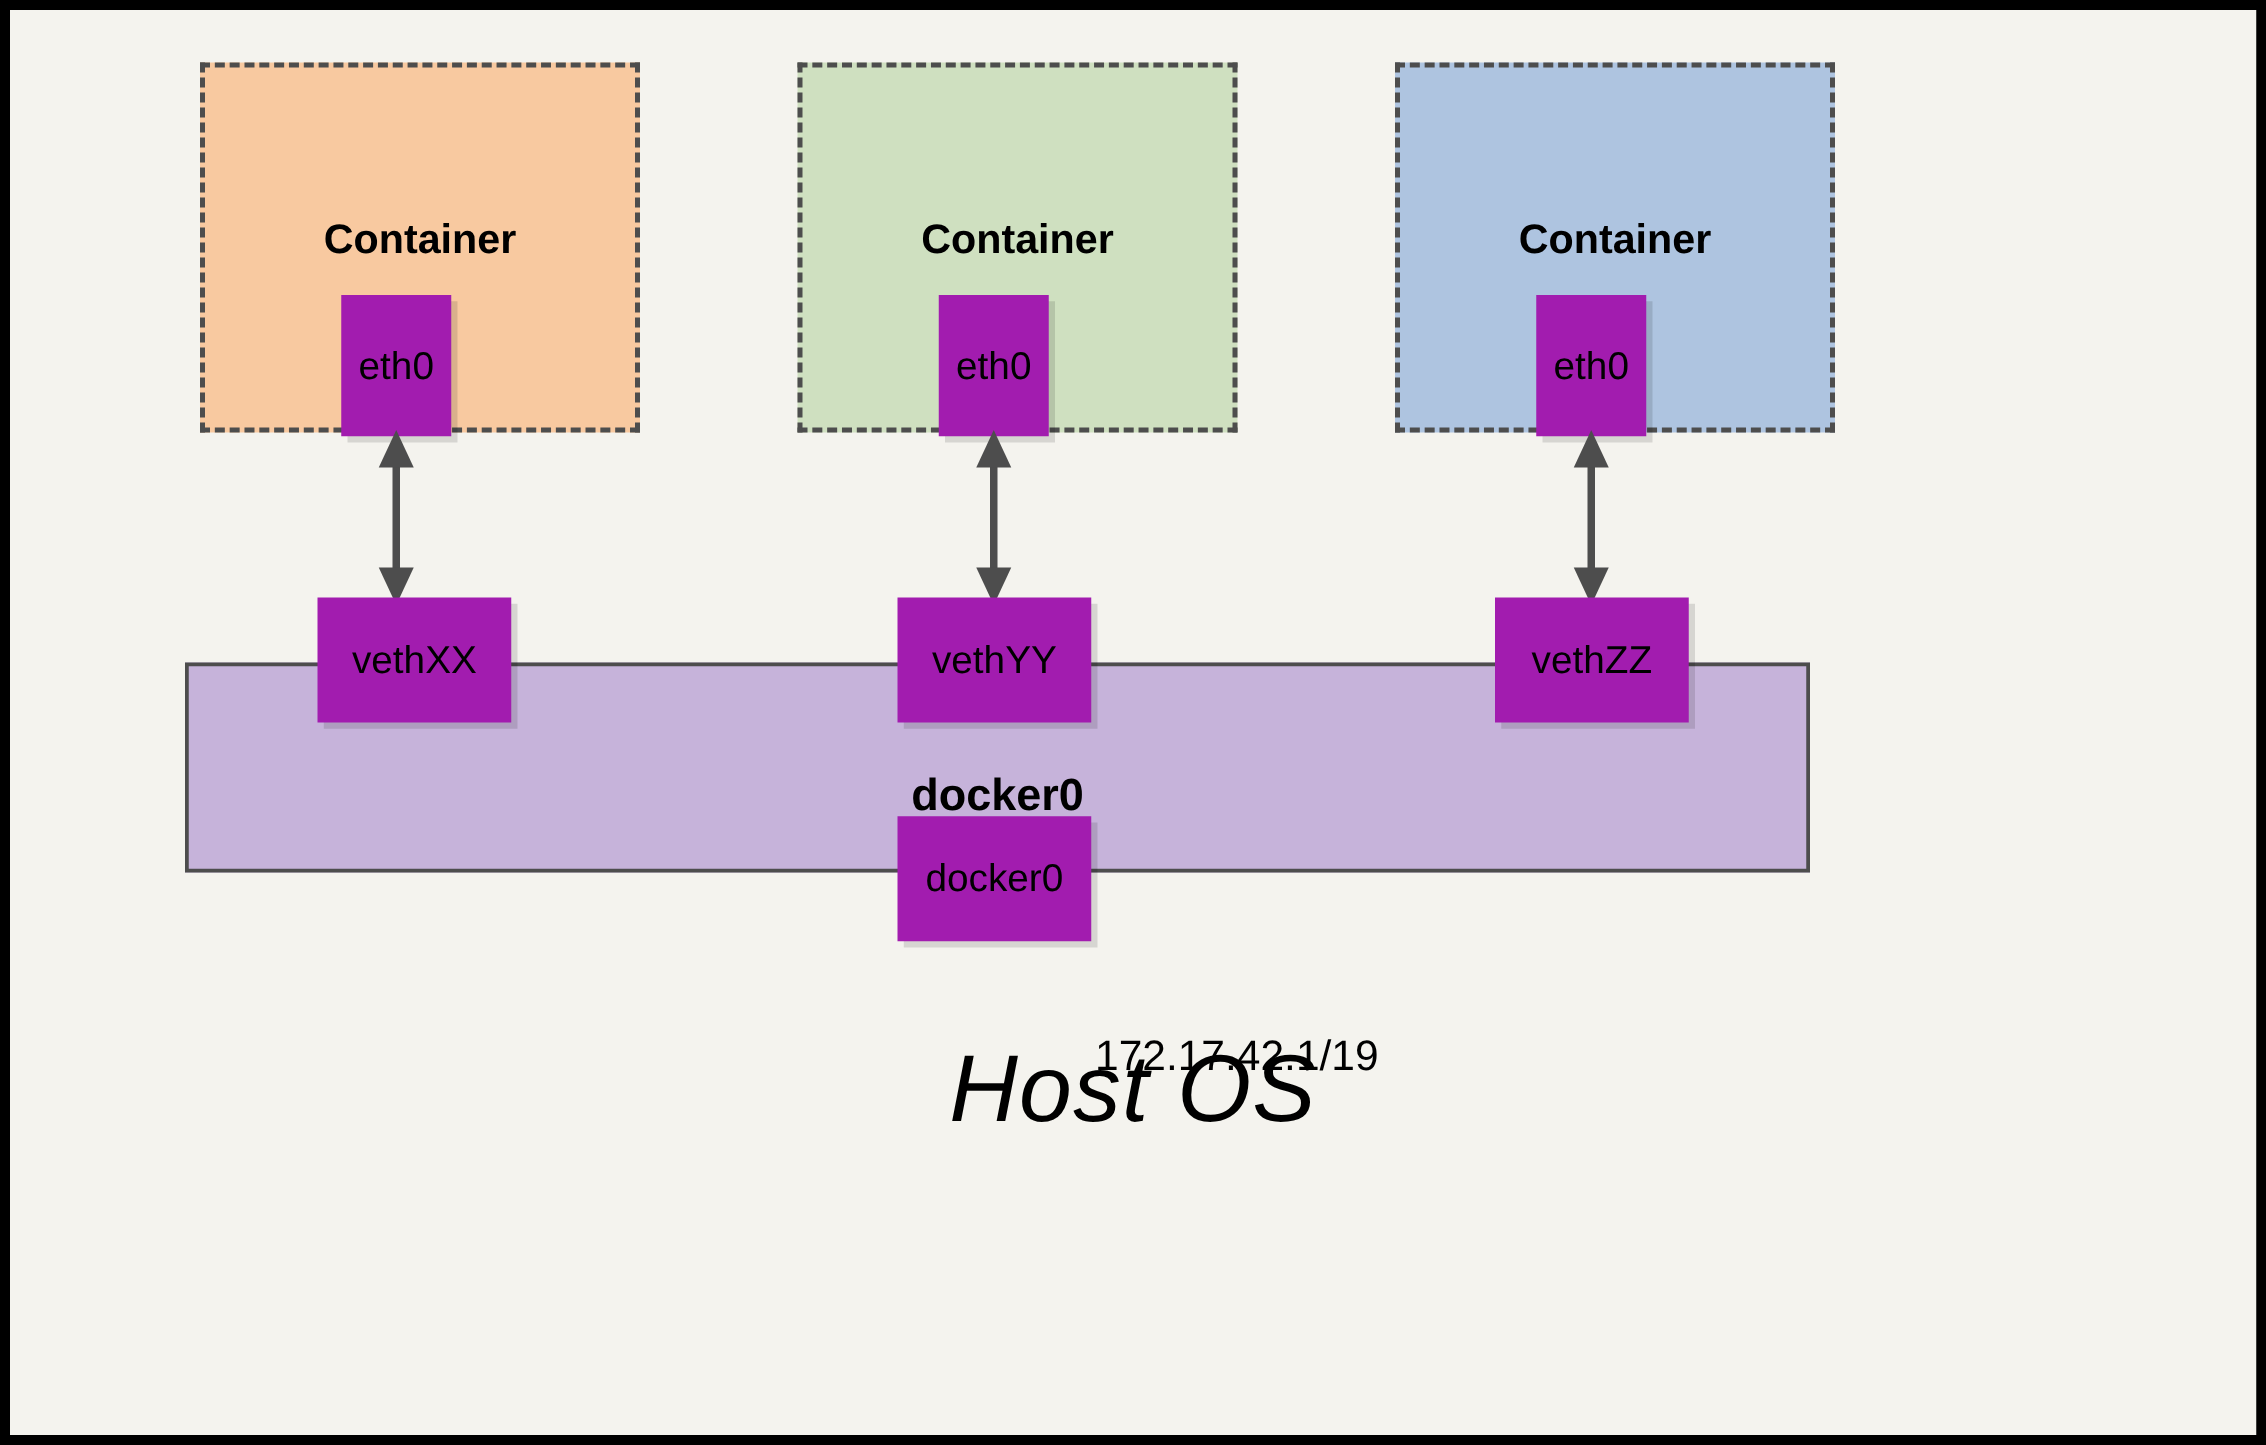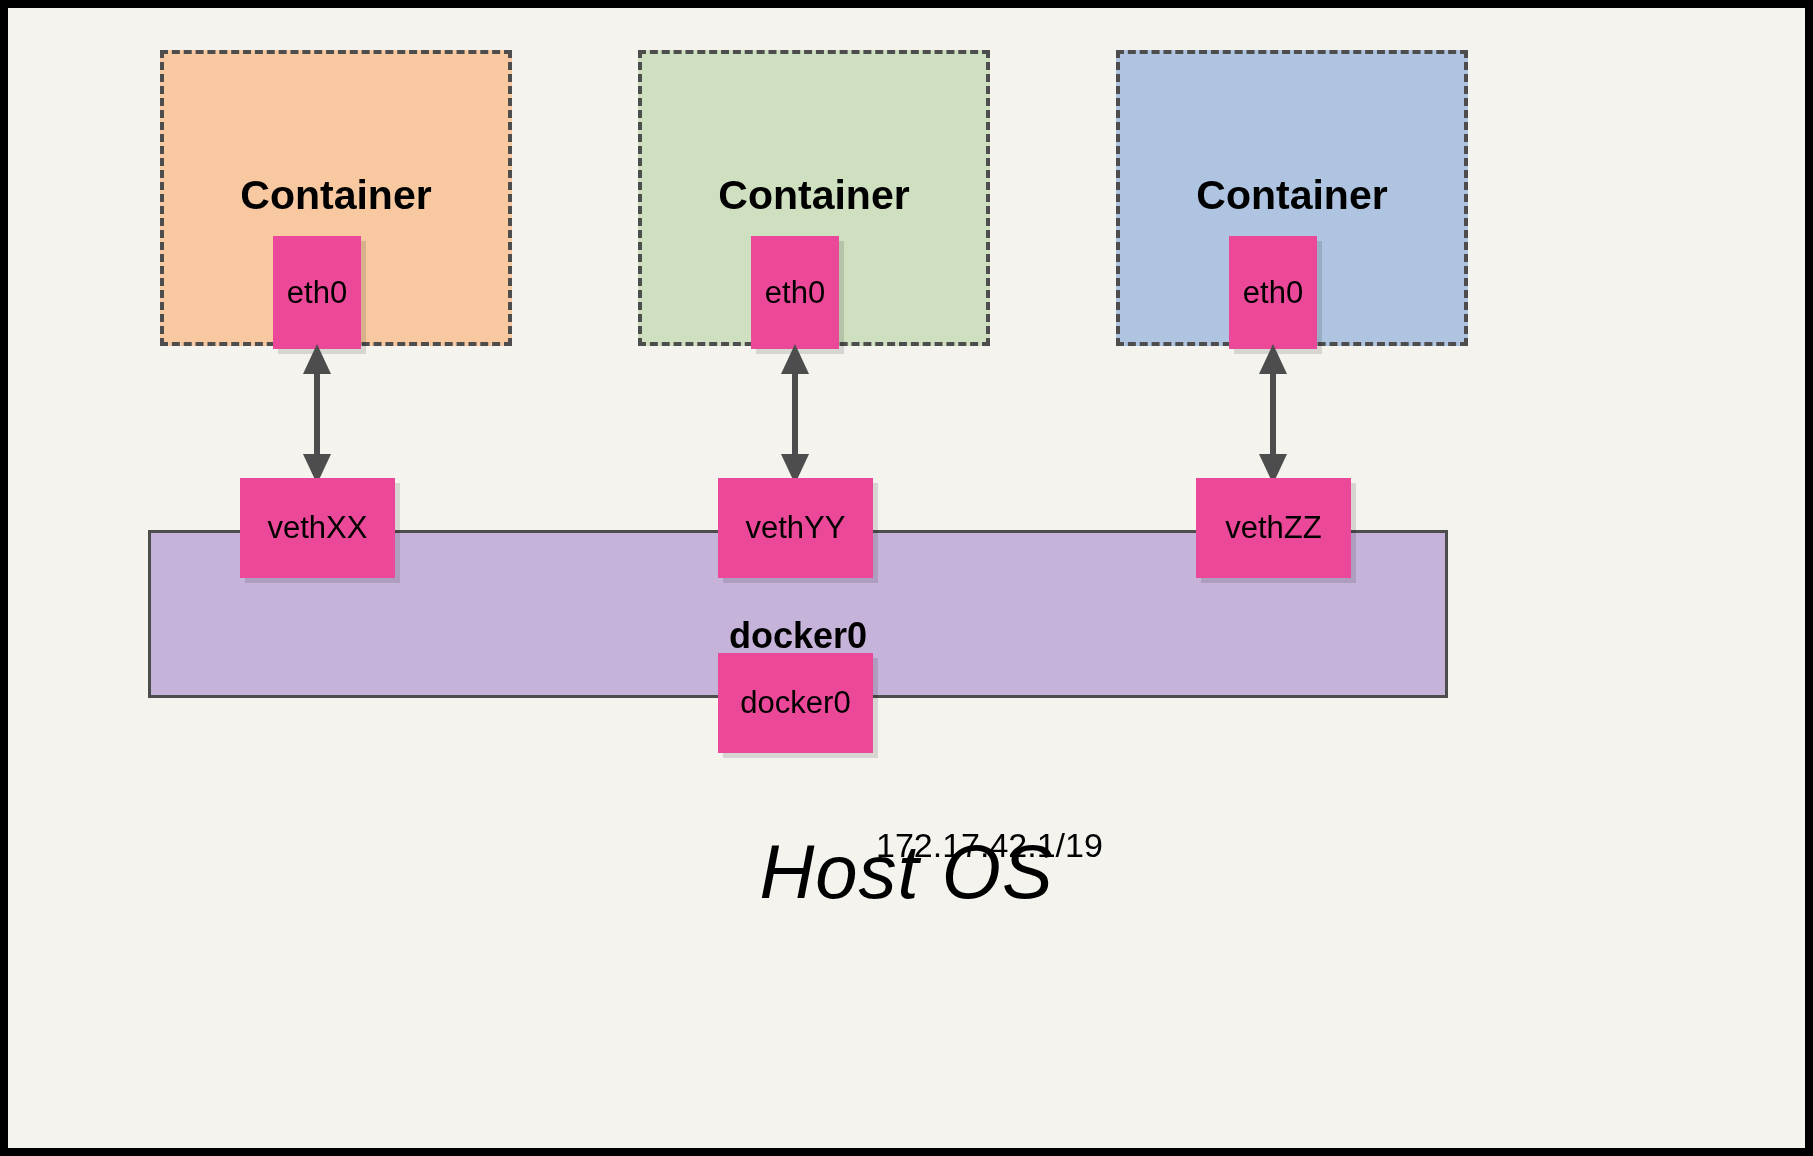--- a/index.html
+++ b/index.html
@@ -31,33 +31,33 @@
     top: 42px;
     width: 352px;
     height: 296px;
   }
   .container-box .container-title {
     position: absolute;
     left: 0;
     right: 0;
     top: 118px;
     text-align: center;
-    font-size: 41px;
+    font-size: 33px;
     font-weight: bold;
     color: #000000;
     letter-spacing: 0px;
   }
   #container-1 { left: 152px;  background: #f8c9a0; }
   #container-2 { left: 630px;  background: #cfe0c0; }
   #container-3 { left: 1108px; background: #aec4e0; }
 
   
   .chip {
     position: absolute;
-    background: #ec4899;
+    background: #a21caf;
     box-shadow: 5px 5px 0 rgba(0,0,0,0.12);
     display: flex;
     align-items: center;
     justify-content: center;
     font-size: 31px;
     color: #000000;
     box-sizing: border-box;
   }
 
   .eth0-chip {
@@ -67,21 +67,21 @@
   }
   #eth0-1 { left: 265px; }
   #eth0-2 { left: 743px; }
   #eth0-3 { left: 1221px; }
 
   .veth-chip {
     width: 155px;
     height: 100px;
     top: 470px;
   }
-  #veth-1 { left: 232px; text-align: right; }
+  #veth-1 { left: 246px; text-align: right; }
   #veth-2 { left: 710px; }
   #veth-3 { left: 1188px; }
 
   #docker0-chip {
     width: 155px;
     height: 100px;
     top: 645px;
     left: 710px;
   }
 

